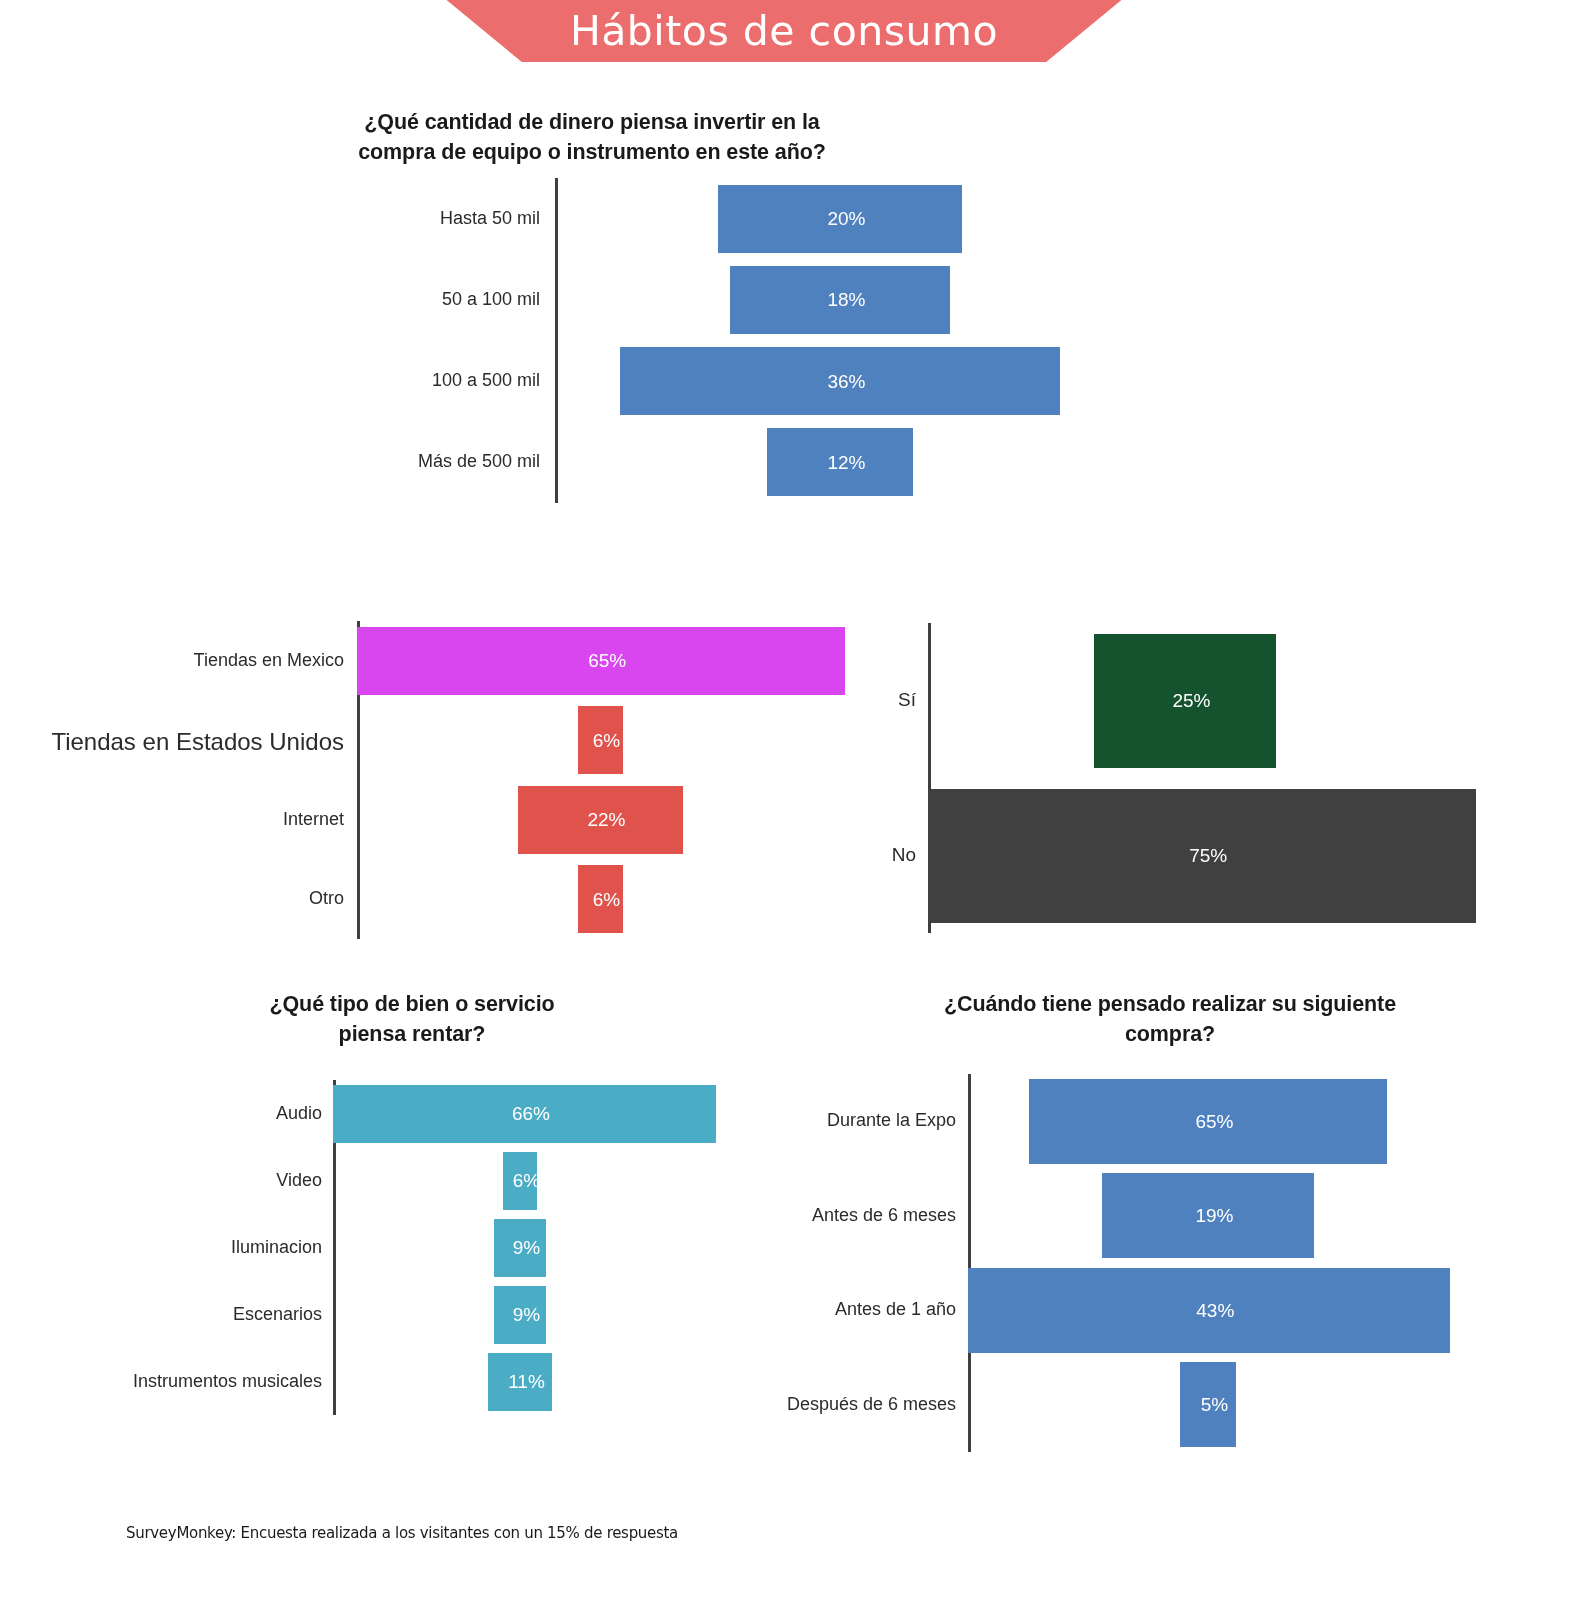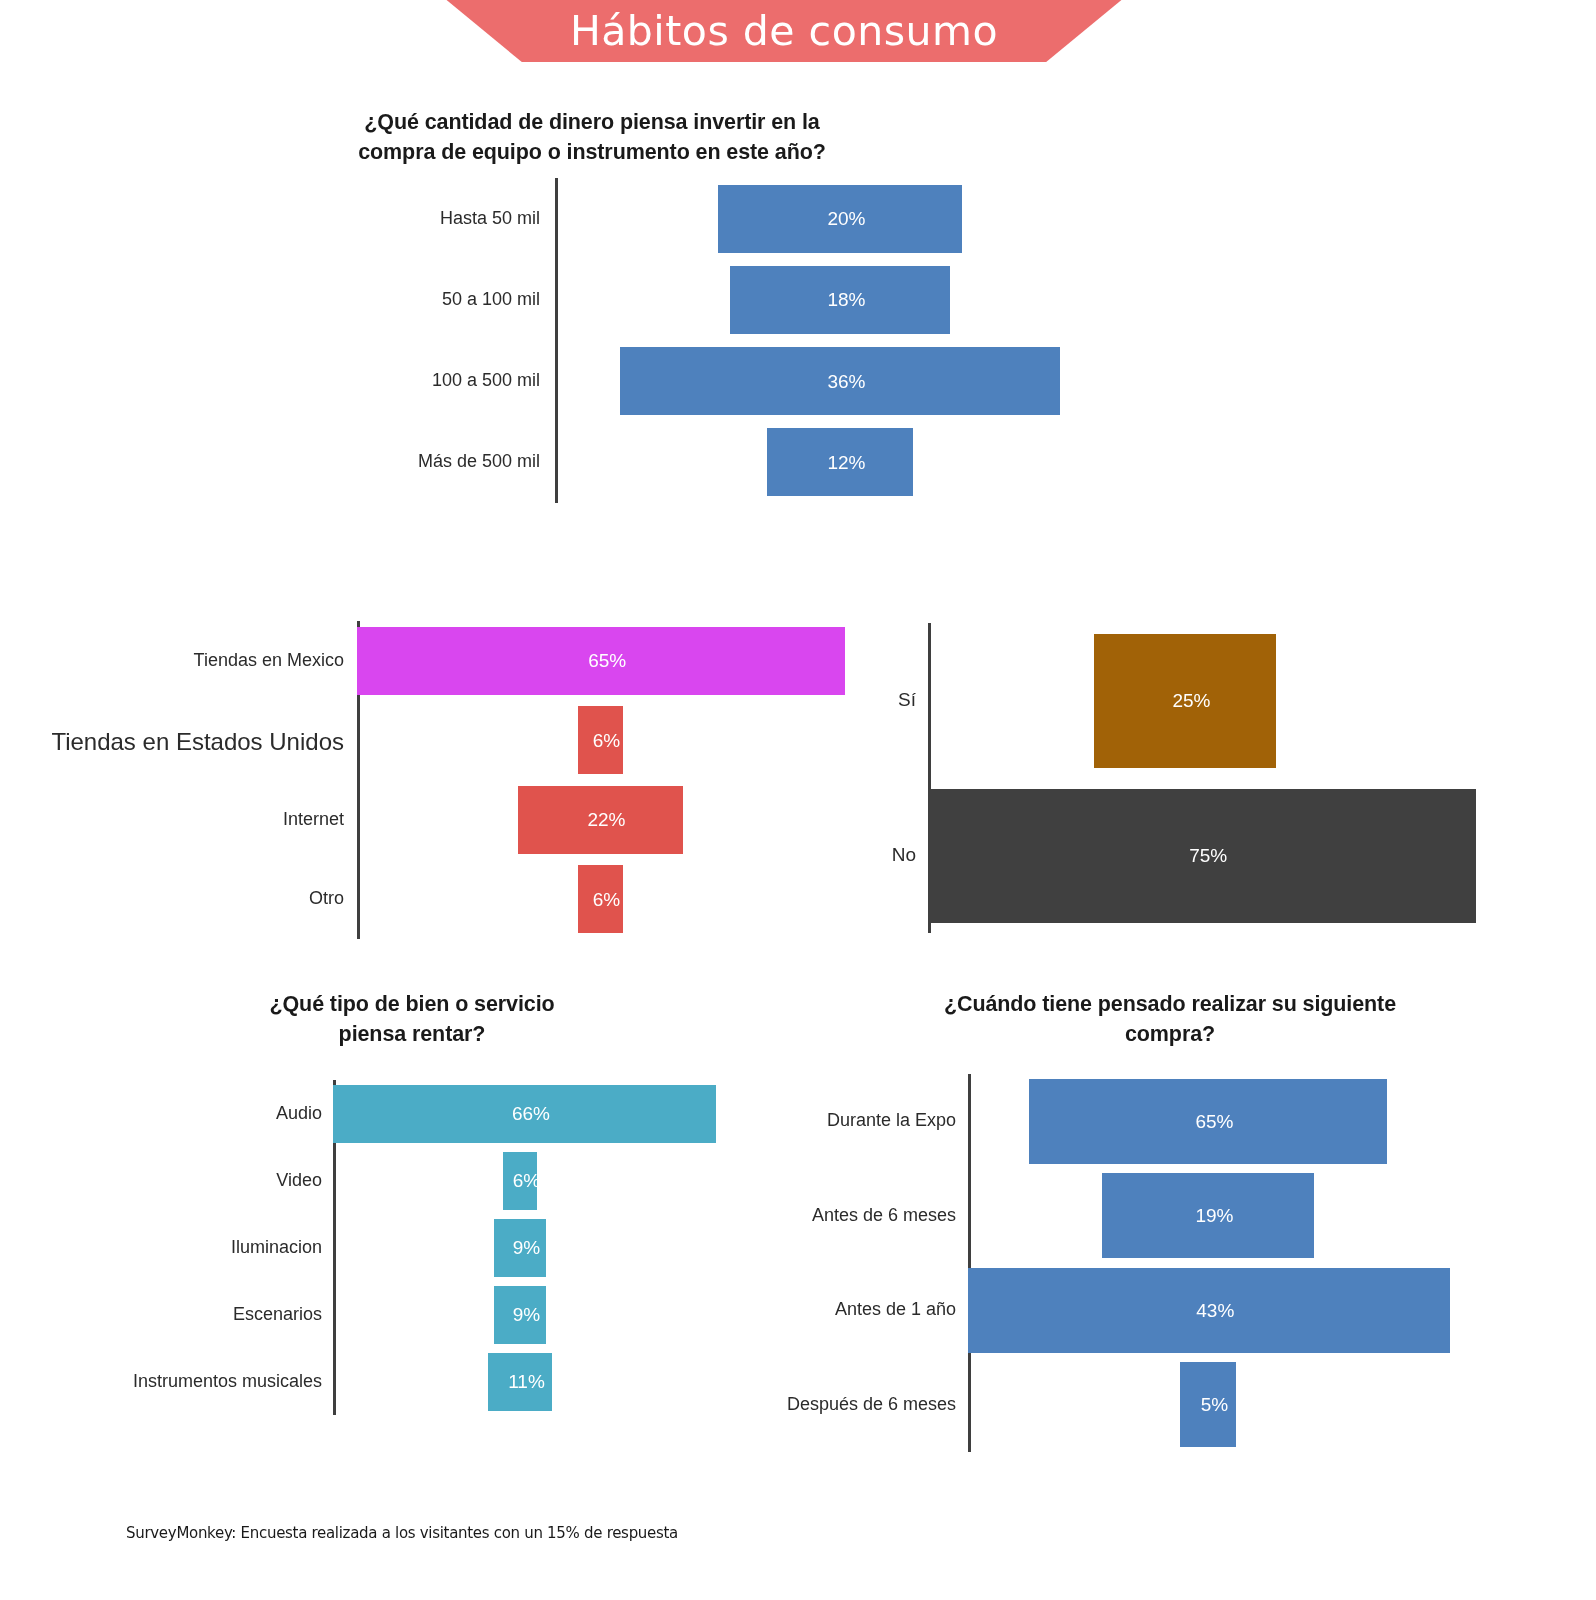--- a/index.html
+++ b/index.html
@@ -189,21 +189,21 @@
               <span class="bar-value" style="color: rgb(255, 255, 255);">6%</span>
             </div>
           </div>
         </div>
       </div>
       <div class="chart-block" style="left: 860px; top: 545px; width: 620px; height: 400px;">
         <div class="plot" style="top: 78px; height: 310px;">
           <div class="axis-line" style="left: 68px; background: rgb(63, 63, 63);"></div>
           <div class="bar-row" style="top: 0px;">
             <div class="cat-label" style="right: 564px; top: 67.05px; font-size: 19px; color: rgb(43, 43, 43);">Sí</div>
-            <div class="bar" style="left: 233.75px; top: 10.5px; width: 182.5px; height: 134px; background: #a16207;">
+            <div class="bar" style="left: 233.75px; top: 10.5px; width: 182.5px; height: 134px; background: #14532d;">
               <span class="bar-value" style="color: rgb(255, 255, 255);">25%</span>
             </div>
           </div>
           <div class="bar-row" style="top: 0px;">
             <div class="cat-label" style="right: 564px; top: 222.05px; font-size: 19px; color: rgb(43, 43, 43);">No</div>
             <div class="bar" style="left: 68px; top: 165.5px; width: 547.5px; height: 134px; background: #404040;">
               <span class="bar-value" style="color: rgb(255, 255, 255);">75%</span>
             </div>
           </div>
         </div>

